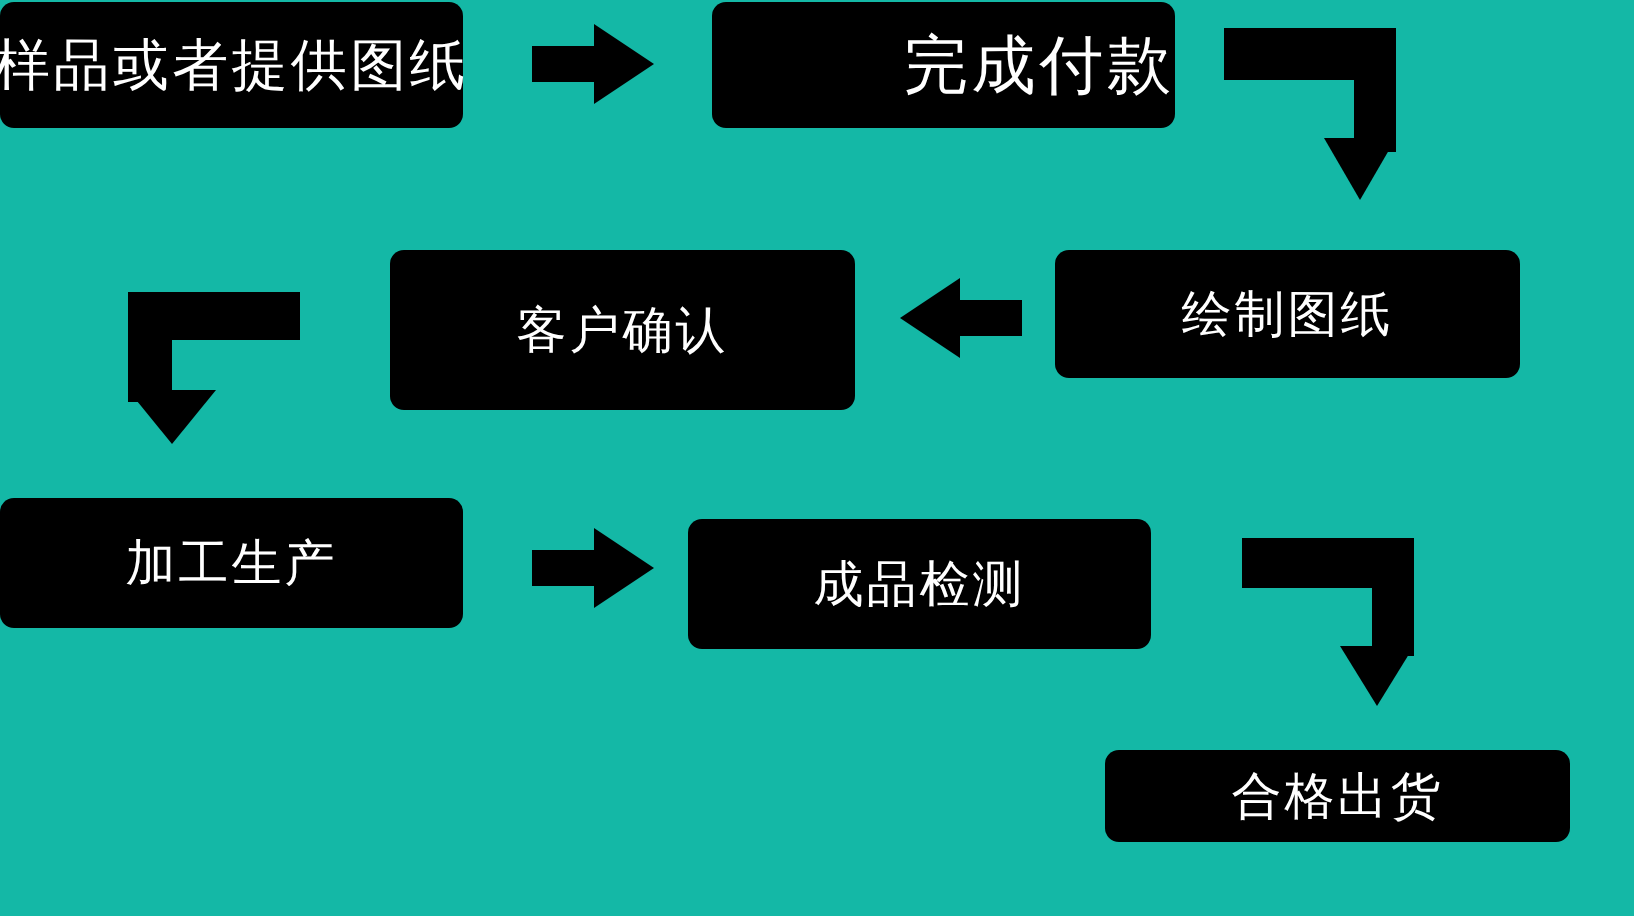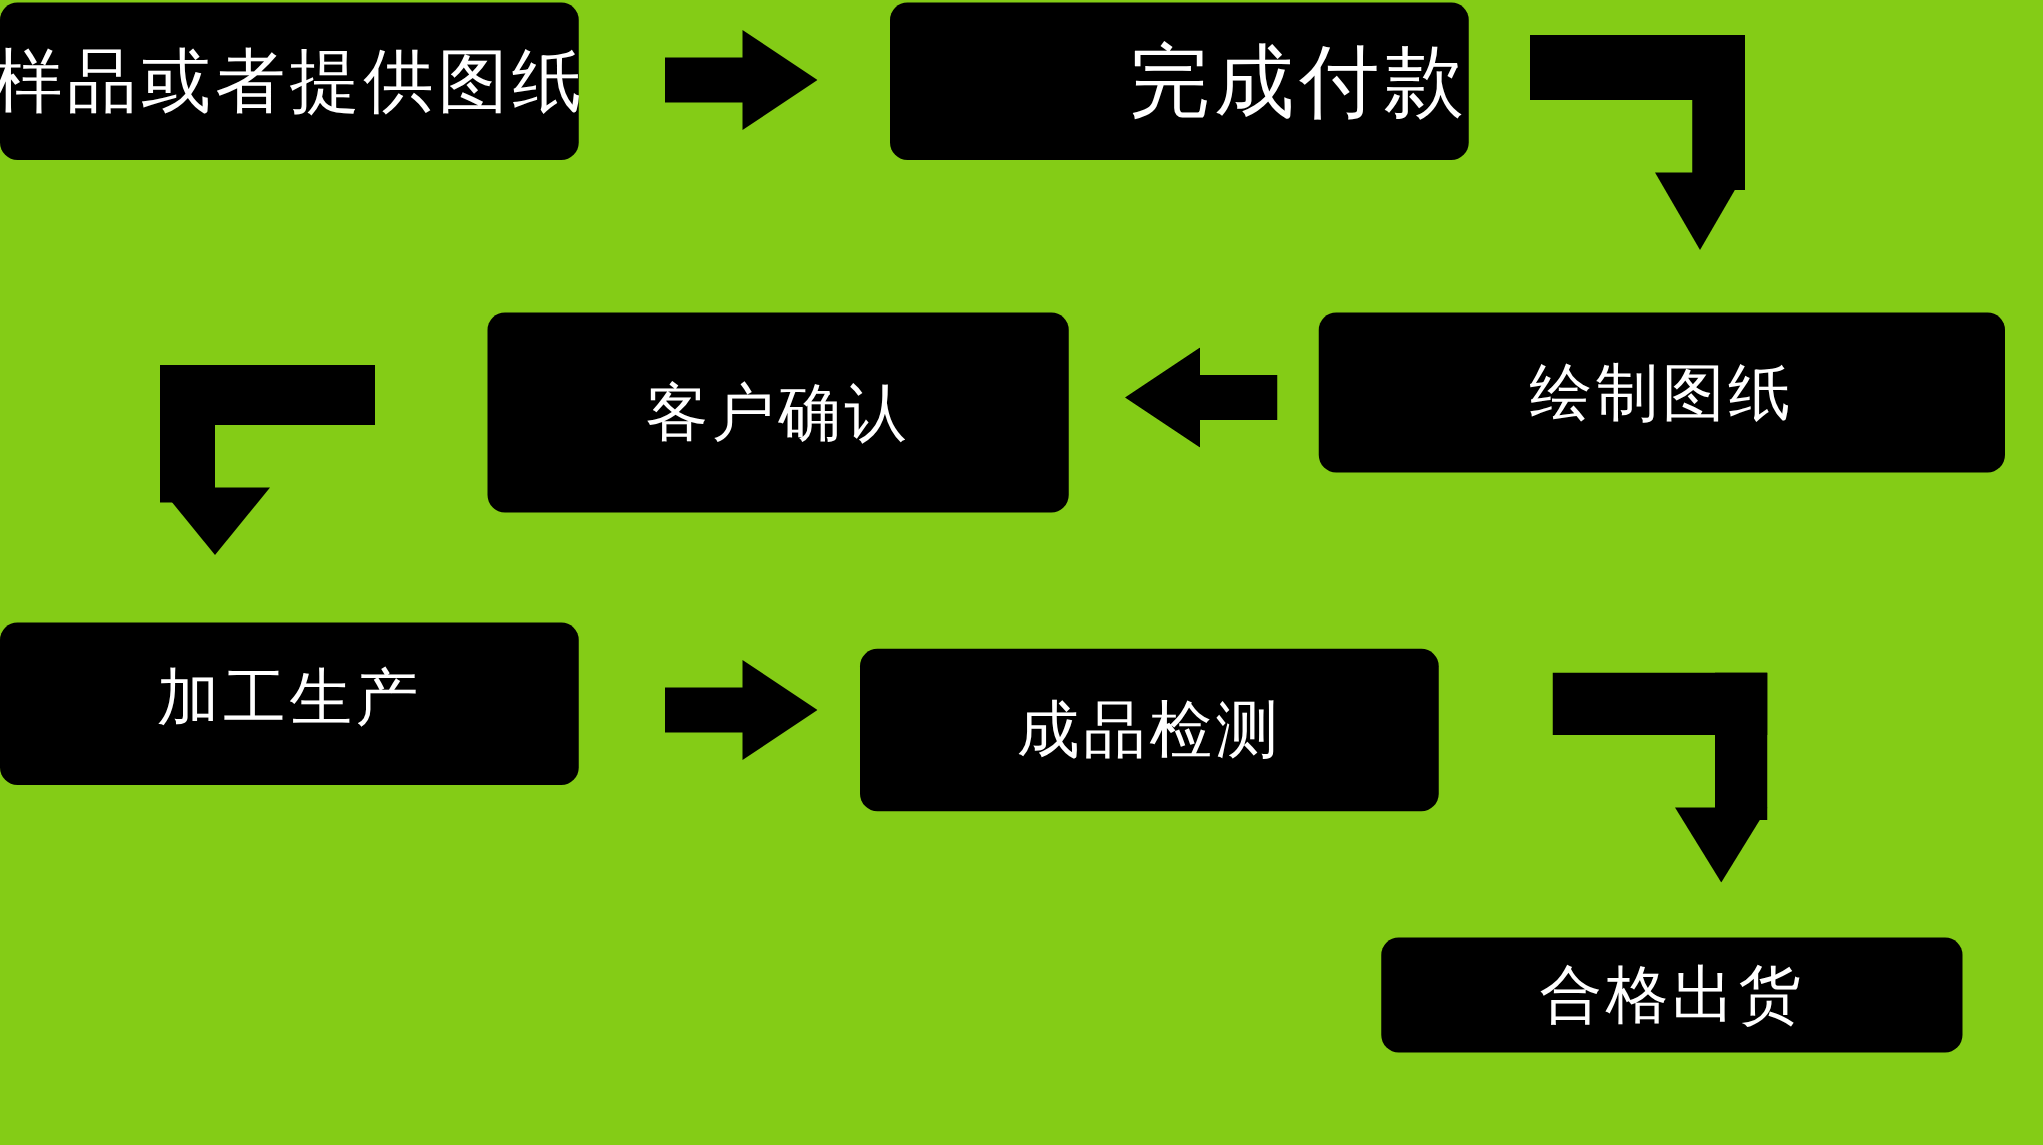--- a/index.html
+++ b/index.html
@@ -7,21 +7,21 @@
     padding: 0;
     background: #ffffff;
   }
   body {
     font-family: "Liberation Sans", "DejaVu Sans", sans-serif;
   }
   #canvas {
     position: relative;
     width: 1634px;
     height: 916px;
-    background: #84cc16;
+    background: #14b8a6;
     overflow: hidden;
   }
   .node {
     position: absolute;
     background: #000000;
     border-radius: 14px;
     display: flex;
     align-items: center;
     justify-content: center;
     color: #ffffff;
@@ -32,23 +32,23 @@
     user-select: none;
   }
   .node-label {
     display: block;
     white-space: nowrap;
   }
 
   
   .node-sample      { left: 0px;    top: 2px;   width: 463px; height: 126px; font-size: 56px; }
   .node-payment     { left: 712px;  top: 2px;   width: 463px; height: 126px; font-size: 64px; justify-content: flex-end; }
-  .node-drawing     { left: 1055px; top: 250px; width: 549px; height: 128px; font-size: 50px; align-items: center; }
+  .node-drawing     { left: 1055px; top: 250px; width: 465px; height: 128px; font-size: 50px; align-items: center; }
   .node-confirm     { left: 390px;  top: 250px; width: 465px; height: 160px; font-size: 50px; }
-  .node-production  { left: 0px;    top: 498px; width: 463px; height: 130px; font-size: 50px; font-family: Liberation Mono, monospace; }
+  .node-production  { left: 0px;    top: 498px; width: 463px; height: 130px; font-size: 50px; }
   .node-inspection  { left: 688px;  top: 519px; width: 463px; height: 130px; font-size: 50px; }
   .node-shipment    { left: 1105px; top: 750px; width: 465px; height: 92px; font-size: 50px; }
 
   
   .arrow {
     position: absolute;
   }
   .arrow svg { display: block; }
 
   .arrow-right-1 { left: 532px;  top: 24px;  width: 122px; height: 80px; }

